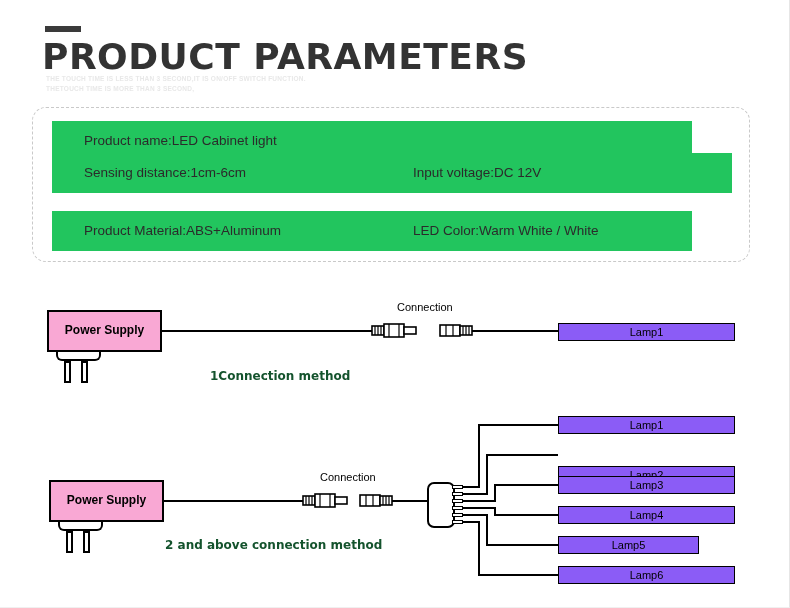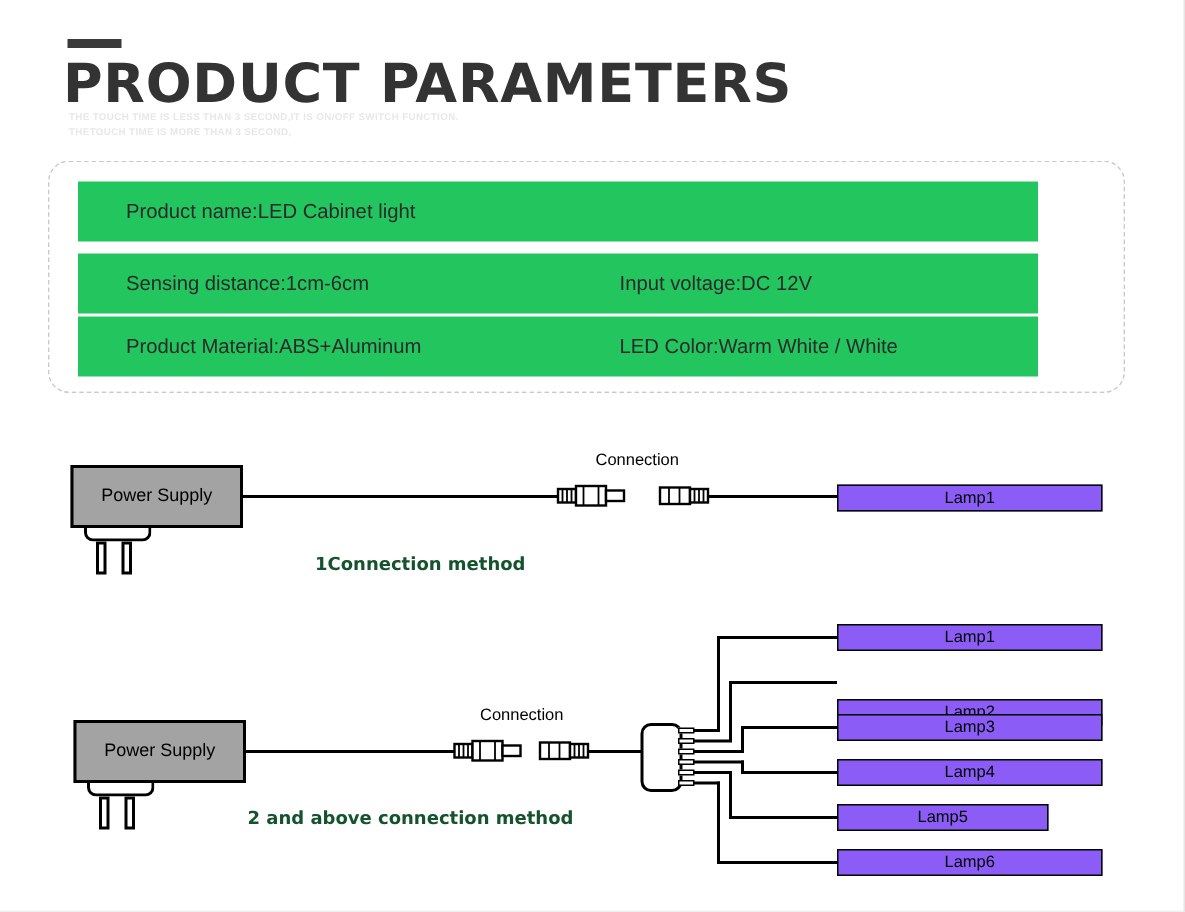--- a/index.html
+++ b/index.html
@@ -67,21 +67,21 @@
     box-sizing: border-box;
   }
   .spec-row {
     position: absolute;
     left: 19px;
     width: 640px;
     height: 40px;
     background: #22c55e;
   }
   .spec-row.r1 { top: 13px; }
-  .spec-row.r2 { top: 61px; }
+  .spec-row.r2 { top: 45px; padding-left: 40px; }
   .spec-row.r3 { top: 103px; }
   .spec-cell {
     position: absolute;
     top: 0;
     height: 40px;
     line-height: 40px;
     font-size: 13.5px;
     color: #2b2b2b;
     font-family: "Liberation Sans", sans-serif;
     white-space: nowrap;
@@ -90,22 +90,23 @@
   .spec-cell.right { left: 361px; }
 
   
   .diagram { position: absolute; left: 0; top: 0; }
   .wire { position: absolute; background: #000; height: 2px; }
   .wire-v { position: absolute; background: #000; width: 2px; }
 
   .ps-box {
     position: absolute;
     border: 2px solid #000;
-    background: #a3a3a3;
-    box-sizing: border-box;
+    background: #f9a8d4;
+    box-sizing: border-box;
+    font-weight: bold;
   }
   .ps-label {
     position: absolute;
     width: 100%;
     text-align: center;
     font-size: 12px;
     color: #000;
     font-family: "Liberation Sans", sans-serif;
     white-space: nowrap;
   }

